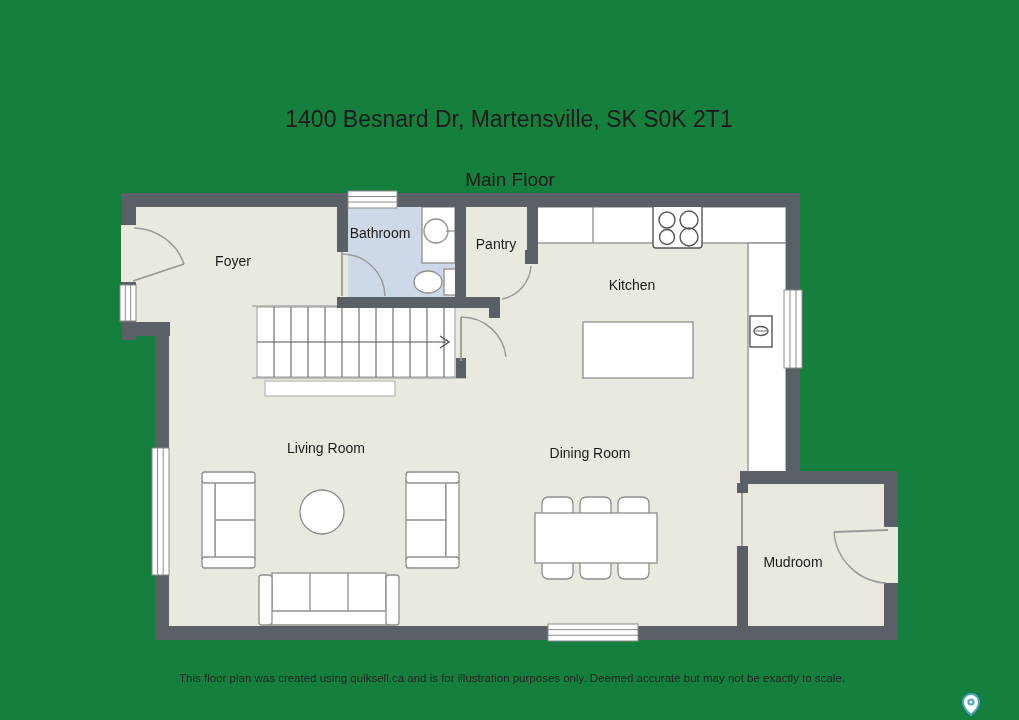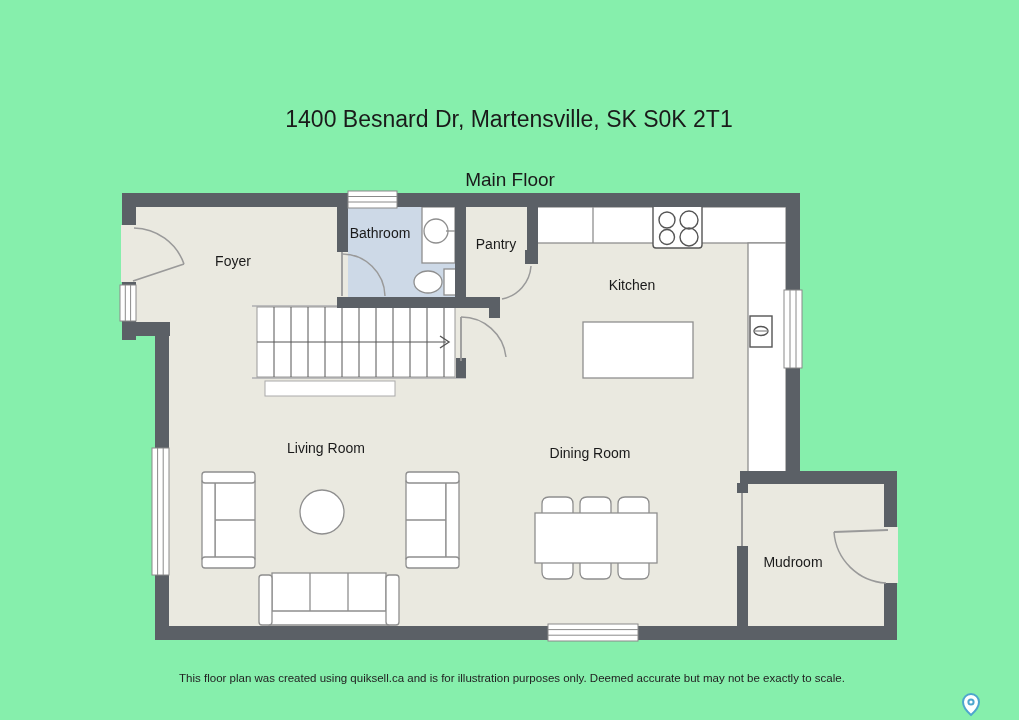--- a/index.html
+++ b/index.html
@@ -2,21 +2,21 @@
 <html style="--wall: #5b6066; --floor: #eae9e0; --bathroom_floor: #cdd9e7; --fixture_stroke: #8f8f8f; --stair_stroke: #555555; --door_stroke: #9a9a9a; --pin: #4da6cd; --text: #1a1a1a;"><head>
 <meta charset="utf-8">
 <style>
   :root{
     --wall:#5b6066; --floor:#eae9e0; --bathroom_floor:#cdd9e7;
     --fixture_stroke:#8f8f8f; --stair_stroke:#555555; --door_stroke:#9a9a9a;
     --pin:#4da6cd; --text:#1a1a1a;
   }
   html,body{margin:0;padding:0;background:#fff;}
   body{width:1019px;height:720px;font-family:"Liberation Sans",sans-serif;}
-  #stage{position:relative;width:1019px;height:720px;background:#86efac;overflow:hidden;}
+  #stage{position:relative;width:1019px;height:720px;background:#15803d;overflow:hidden;}
   svg text{font-family:"Liberation Sans",sans-serif;}
   .title{font-size:23px;fill:var(--text);text-anchor:middle;}
   .subtitle{font-size:19px;fill:var(--text);text-anchor:middle;}
   .label{font-size:14px;fill:var(--text);text-anchor:middle;}
   .disclaimer{font-size:11.5px;fill:#222;text-anchor:middle;}
   .wall{fill:var(--wall);stroke:none;}
   .floor{fill:var(--floor);stroke:none;}
   .bathfloor{fill:var(--bathroom_floor);stroke:none;}
   .fix{fill:#ffffff;stroke:var(--fixture_stroke);stroke-width:1.3;}
   .fixdark{fill:#ffffff;stroke:#555;stroke-width:1.4;}

